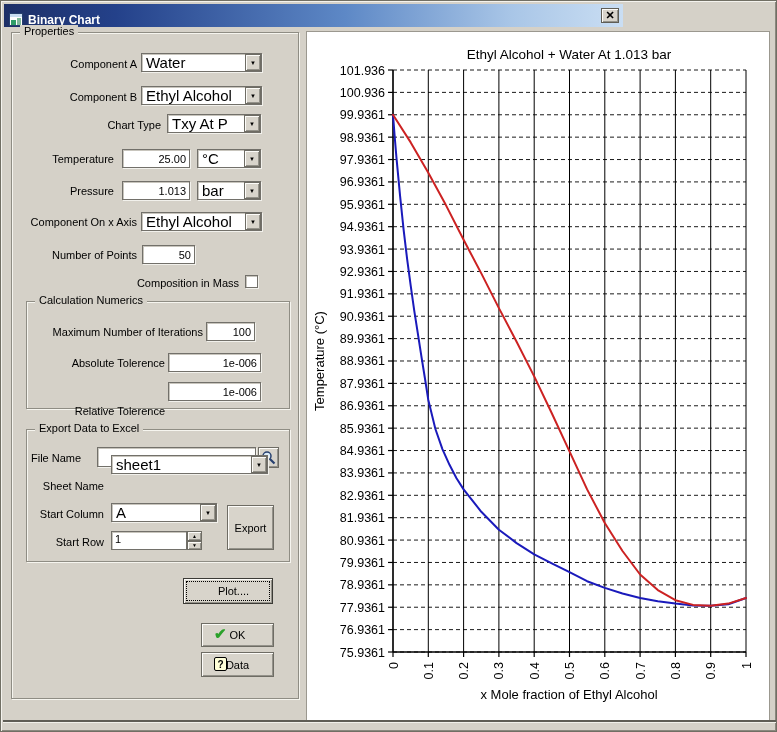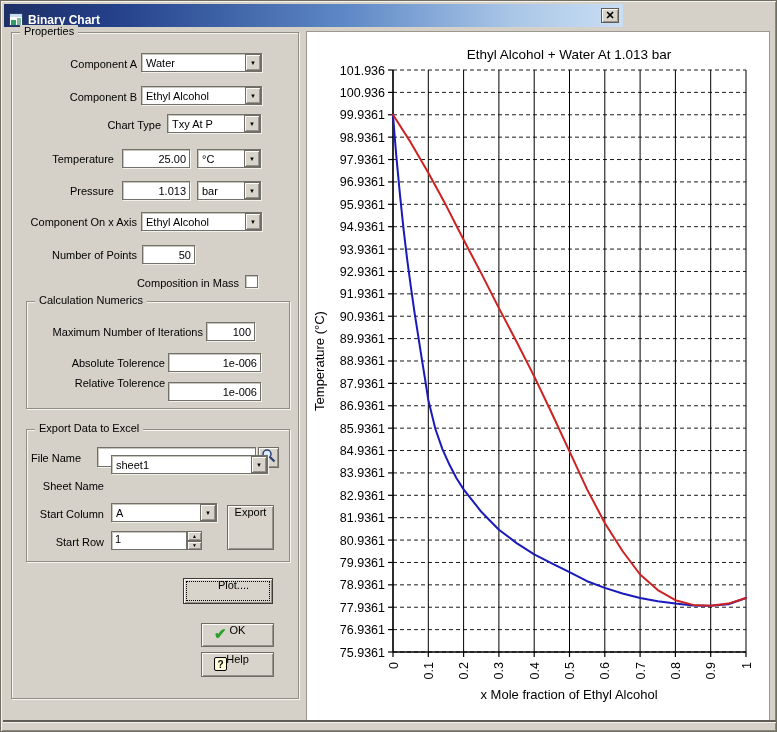--- a/index.html
+++ b/index.html
@@ -38,30 +38,30 @@
     position:absolute; background:#fff; border:1px solid #72706a;
     box-shadow: 1px 1px 0 #f2f1ec, inset 1px 1px 0 #c8c5bd;
     font-family:"Liberation Sans",sans-serif; font-size:11px; padding:0 3px; color:#000;
   }
   .edit.num { text-align:right; }
   .combo {
     position:absolute; background:#fff; border:1px solid #72706a;
     box-shadow: 1px 1px 0 #f2f1ec, inset 1px 1px 0 #c8c5bd;
     display:flex; align-items:center;
   }
-  .combo .val { flex:1; font-size:11px; padding-left:4px; white-space:nowrap; overflow:hidden; }
+  .combo .val { flex:1; font-size:15px; padding-left:4px; white-space:nowrap; overflow:hidden; }
   .drop-btn {
     width:16px; align-self:stretch; background:#d8d4cb; border:1px solid #6e6c64;
     box-shadow: inset 1px 1px 0 #fdfcf9, inset -1px -1px 0 #94928a;
     font-size:6px; color:#000; display:flex; align-items:center; justify-content:center;
   }
   .btn {
     position:absolute; background:#d8d4cb; border:1px solid #6e6c64;
     box-shadow: inset 1px 1px 0 #fdfcf9, inset -1px -1px 0 #94928a;
-    font-size:11px; color:#000; display:flex; justify-content:center;
+    font-size:11px; color:#000; display:flex; align-items:center; justify-content:center;
     cursor:default;
   }
   .btn.default-focus { outline:1px dotted #000; outline-offset:-4px; border-color:#3c3b36; }
   .checkbox {
     position:absolute; width:13px; height:13px; background:#fff; border:1px solid #72706a;
     box-shadow: 1px 1px 0 #f2f1ec, inset 1px 1px 0 #c8c5bd;
   }
   .spin { position:absolute; display:flex; }
   .spin .edit-part {
     background:#fff; border:1px solid #72706a; box-shadow:inset 1px 1px 0 #c8c5bd;
@@ -165,21 +165,21 @@
   <div class="lbl r" style="left:100px; top:276px; width:138px;">Composition in Mass</div>
   <div class="checkbox" style="left:244px; top:274px;"></div>
 
   <div class="groupbox" style="left:25px; top:300px; width:264px; height:108px;">
     <span class="legend">Calculation Numerics</span>
   </div>
   <div class="lbl r" style="left:30px; top:325px; width:172px;">Maximum Number of Iterations</div>
   <input class="edit num" style="left: 205px; top: 321px; width: 49px; height: 19px;" value="100">
   <div class="lbl r" style="left:30px; top:356px; width:134px;">Absolute Tolerence</div>
   <input class="edit num" style="left: 167px; top: 352px; width: 93px; height: 19px;" value="1e-006">
-  <div class="lbl r" style="left:30px; top:376px; width:134px;">Relative Tolerence</div>
+  <div class="lbl r" style="left:30px; top:404px; width:134px;">Relative Tolerence</div>
   <input class="edit num" style="left: 167px; top: 381px; width: 93px; height: 19px;" value="1e-006">
 
   <div class="groupbox" style="left:25px; top:428px; width:264px; height:133px;">
     <span class="legend">Export Data to Excel</span>
   </div>
   <div class="lbl" style="left:30px; top:451px; width:62px;">File Name</div>
   <input class="edit" style="left: 96px; top: 446px; width: 159px; height: 20px;" value="">
   <div class="btn" style="left:257px; top:446px; width:21px; height:21px;">
     <svg width="15" height="15">
       <circle cx="6" cy="6" r="4" fill="#dcebf7" stroke="#27406e" stroke-width="1.5"></circle>
@@ -218,21 +218,21 @@
 
   <div class="btn default-focus" style="left:182px; top:577px; width:90px; height:26px;padding-left:11px;">
     <span>Plot....</span>
   </div>
   <div class="btn" style="left:200px; top:622px; width:73px; height:24px;">
     <span class="icon-check">✔</span>
     <span>OK</span>
   </div>
   <div class="btn" style="left:200px; top:651px; width:73px; height:25px;">
     <span class="icon-help">?</span>
-    <span>Help</span>
+    <span>Data</span>
   </div>
 
   <div class="chart-panel">
     <svg id="chart-svg" width="462" height="688">
       <g id="grid-h">
           <line x1="86" y1="38" x2="439" y2="38" stroke="#000" stroke-width="0.9" stroke-dasharray="4 3"></line>
           <line x1="86" y1="60.384701479621064" x2="439" y2="60.384701479621064" stroke="#000" stroke-width="0.9" stroke-dasharray="4 3"></line>
           <line x1="86" y1="82.76716448909441" x2="439" y2="82.76716448909441" stroke="#000" stroke-width="0.9" stroke-dasharray="4 3"></line>
           <line x1="86" y1="105.15186596871548" x2="439" y2="105.15186596871548" stroke="#000" stroke-width="0.9" stroke-dasharray="4 3"></line>
           <line x1="86" y1="127.53656744833654" x2="439" y2="127.53656744833654" stroke="#000" stroke-width="0.9" stroke-dasharray="4 3"></line>

